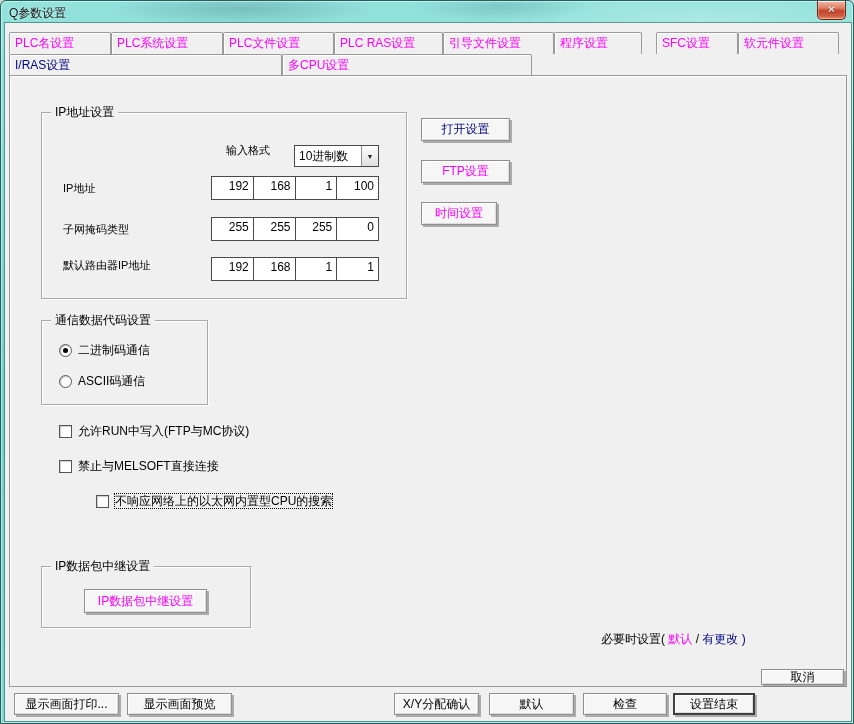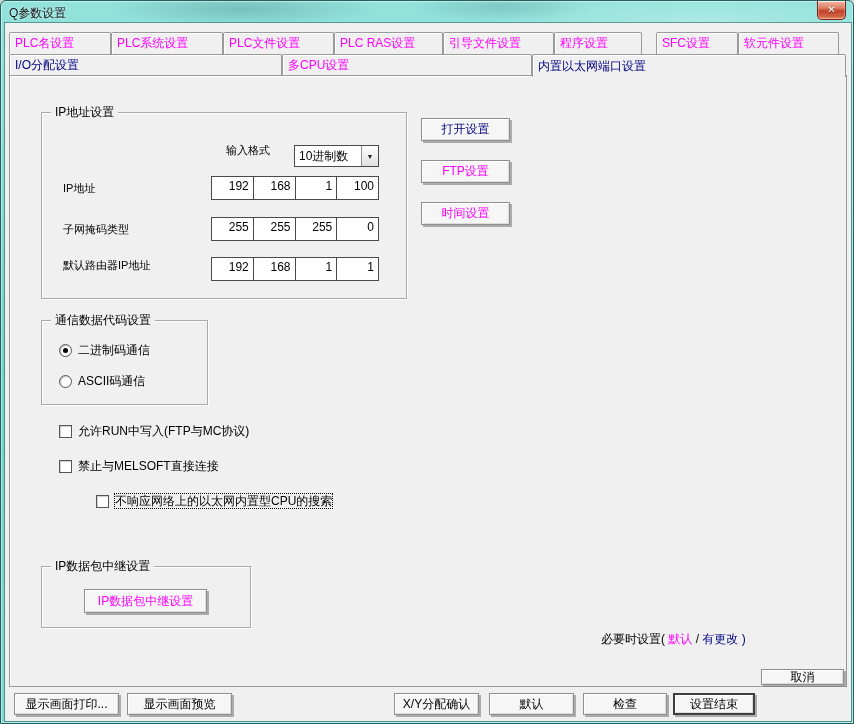--- a/index.html
+++ b/index.html
@@ -119,23 +119,22 @@
 
   <div class="tab row1 magenta" style="left:8px;width:102px;">PLC名设置</div>
   <div class="tab row1 magenta" style="left:110px;width:112px;">PLC系统设置</div>
   <div class="tab row1 magenta" style="left:222px;width:111px;">PLC文件设置</div>
   <div class="tab row1 magenta" style="left:333px;width:109px;">PLC RAS设置</div>
   <div class="tab row1 magenta" style="left:442px;width:111px;">引导文件设置</div>
   <div class="tab row1 magenta" style="left:553px;width:88px;">程序设置</div>
   <div class="tab row1 magenta" style="left:655px;width:82px;">SFC设置</div>
   <div class="tab row1 magenta" style="left:737px;width:101px;">软元件设置</div>
 
-  <div class="tab row2 navy" style="left:8px;width:273px;">I/O分配设置</div>
+  <div class="tab row2 navy" style="left:8px;width:273px;">I/RAS设置</div>
   <div class="tab row2 magenta" style="left:281px;width:250px;">多CPU设置</div>
-  <div class="tab active navy" style="left:531px;width:314px;">内置以太网端口设置</div>
 
   <div class="panel"></div>
 
   <div class="groupbox" style="left:40px;top:111px;width:366px;height:187px;"></div>
   <div class="group-label" style="left:50px;top:105px;">IP地址设置</div>
 
   <div class="lbl" style="left:225px;top:141px;">输入格式</div>
   <div class="combo" style="left:293px;top:144px;">
     <span class="val">10进制数</span>
     <span class="arrow-btn">▼</span>
@@ -160,21 +159,21 @@
   <div class="lbl" style="left:62px;top:256px;">默认路由器IP地址</div>
   <div class="octets" style="left:210px;top:256px;">
     <span class="cell">192</span>
     <span class="cell">168</span>
     <span class="cell">1</span>
     <span class="cell">1</span>
   </div>
 
   <div class="btn navy" style="left:420px;top:117px;width:89px;height:23px;">打开设置</div>
   <div class="btn magenta" style="left:420px;top:159px;width:89px;height:23px;">FTP设置</div>
-  <div class="btn magenta" style="left:420px;top:201px;width:89px;height:23px;">时间设置</div>
+  <div class="btn magenta" style="left:420px;top:201px;width:76px;height:23px;">时间设置</div>
 
   <div class="groupbox" style="left:40px;top:319px;width:167px;height:85px;"></div>
   <div class="group-label" style="left:50px;top:313px;">通信数据代码设置</div>
 
   <div class="radio-row" style="left:58px;top:342px;">
     <span class="radio selected"></span>
     <span class="txt">二进制码通信</span>
   </div>
   <div class="radio-row" style="left:58px;top:373px;">
     <span class="radio"></span>

